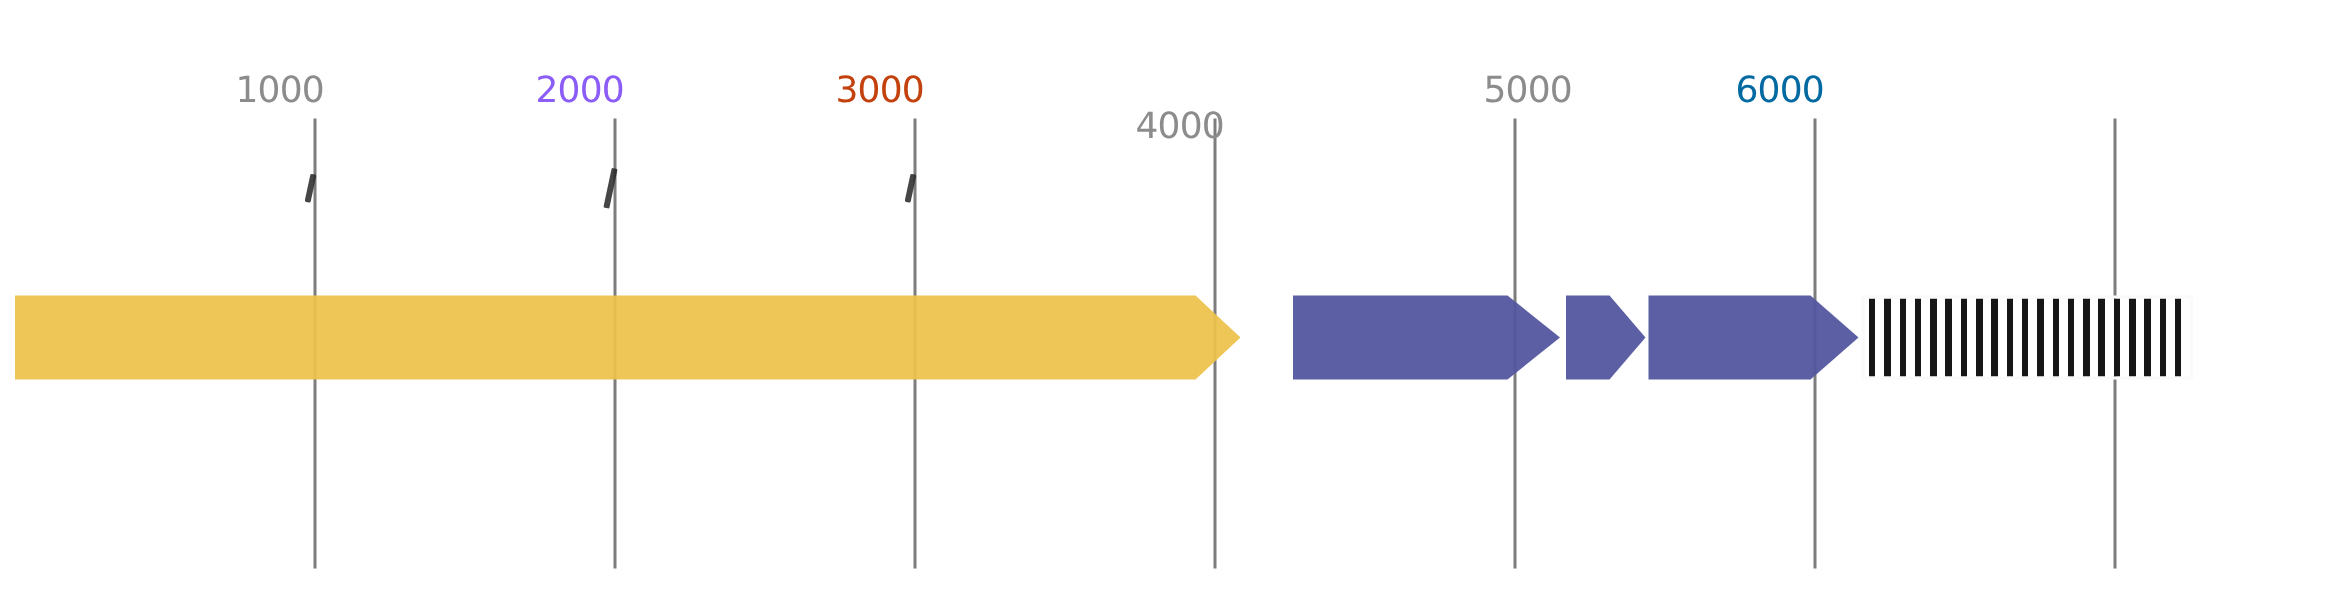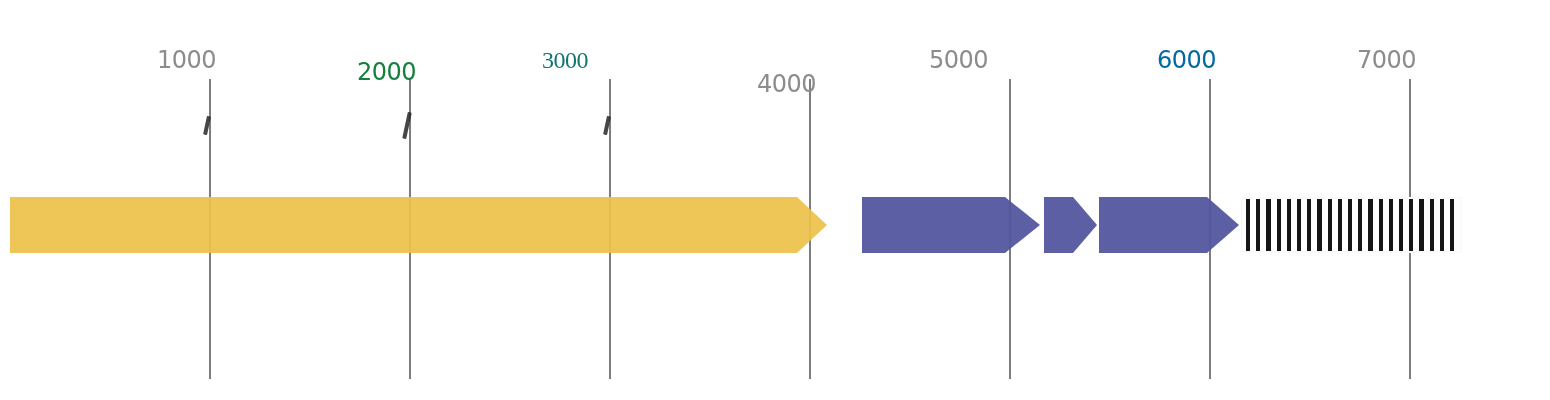--- a/index.html
+++ b/index.html
@@ -49,31 +49,30 @@
   }
 </style>
 </head>
 <body>
 
 <div id="stage">
   <div id="axis-layer">
       <div class="gridline" style="left: 209px; top: 79px; height: 300px; background: rgb(125, 125, 125);"></div>
       <div class="tick-label" style="left: 96px; top: 48px; color: rgb(140, 140, 140);">1000</div>
       <div class="gridline" style="left: 409px; top: 79px; height: 300px; background: rgb(125, 125, 125);"></div>
-      <div class="tick-label" style="left: 296px; top: 60px; color: #15803d;">2000</div>
+      <div class="tick-label" style="left: 296px; top: 48px; color: #8b5cf6;">2000</div>
       <div class="gridline" style="left: 609px; top: 79px; height: 300px; background: rgb(125, 125, 125);"></div>
-      <div class="tick-label" style="left: 468px; top: 48px; color: #0f766e; font-family: Liberation Serif, serif;">3000</div>
+      <div class="tick-label" style="left: 496px; top: 48px; color: #c2410c;">3000</div>
       <div class="gridline" style="left: 809px; top: 79px; height: 300px; background: rgb(125, 125, 125);"></div>
       <div class="tick-label" style="left: 696px; top: 48px; color: rgb(140, 140, 140); margin-top: 24px;">4000</div>
       <div class="gridline" style="left: 1009px; top: 79px; height: 300px; background: rgb(125, 125, 125);"></div>
-      <div class="tick-label" style="left: 868px; top: 48px; color: rgb(140, 140, 140);">5000</div>
+      <div class="tick-label" style="left: 928px; top: 48px; color: rgb(140, 140, 140);">5000</div>
       <div class="gridline" style="left: 1209px; top: 79px; height: 300px; background: rgb(125, 125, 125);"></div>
       <div class="tick-label" style="left: 1096px; top: 48px; color: #0369a1;">6000</div>
       <div class="gridline" style="left: 1409px; top: 79px; height: 300px; background: rgb(125, 125, 125);"></div>
-      <div class="tick-label" style="left: 1296px; top: 48px; color: rgb(140, 140, 140);">7000</div>
     </div>
   <svg id="features-layer" width="1550" height="400">
       <polygon points="10,197 797,197 827,225 797,253 10,253" fill="#edc14a" fill-opacity="0.93" stroke="none"></polygon>
       <polygon points="862,197 1005,197 1040,225 1005,253 862,253" fill="#53569f" fill-opacity="0.95" stroke="none"></polygon>
       <polygon points="1044,197 1073,197 1097,225 1073,253 1044,253" fill="#53569f" fill-opacity="0.95" stroke="none"></polygon>
       <polygon points="1099,197 1207,197 1239,225 1207,253 1099,253" fill="#53569f" fill-opacity="0.95" stroke="none"></polygon>
     </svg>
   <div id="marks-layer">
       <div class="hatched-box" style="left: 1241px; top: 197px; width: 221px; height: 56px;"></div>
       <div class="small-mark" style="left: 205px; top: 115.5px; width: 4px; height: 19px;"></div>

